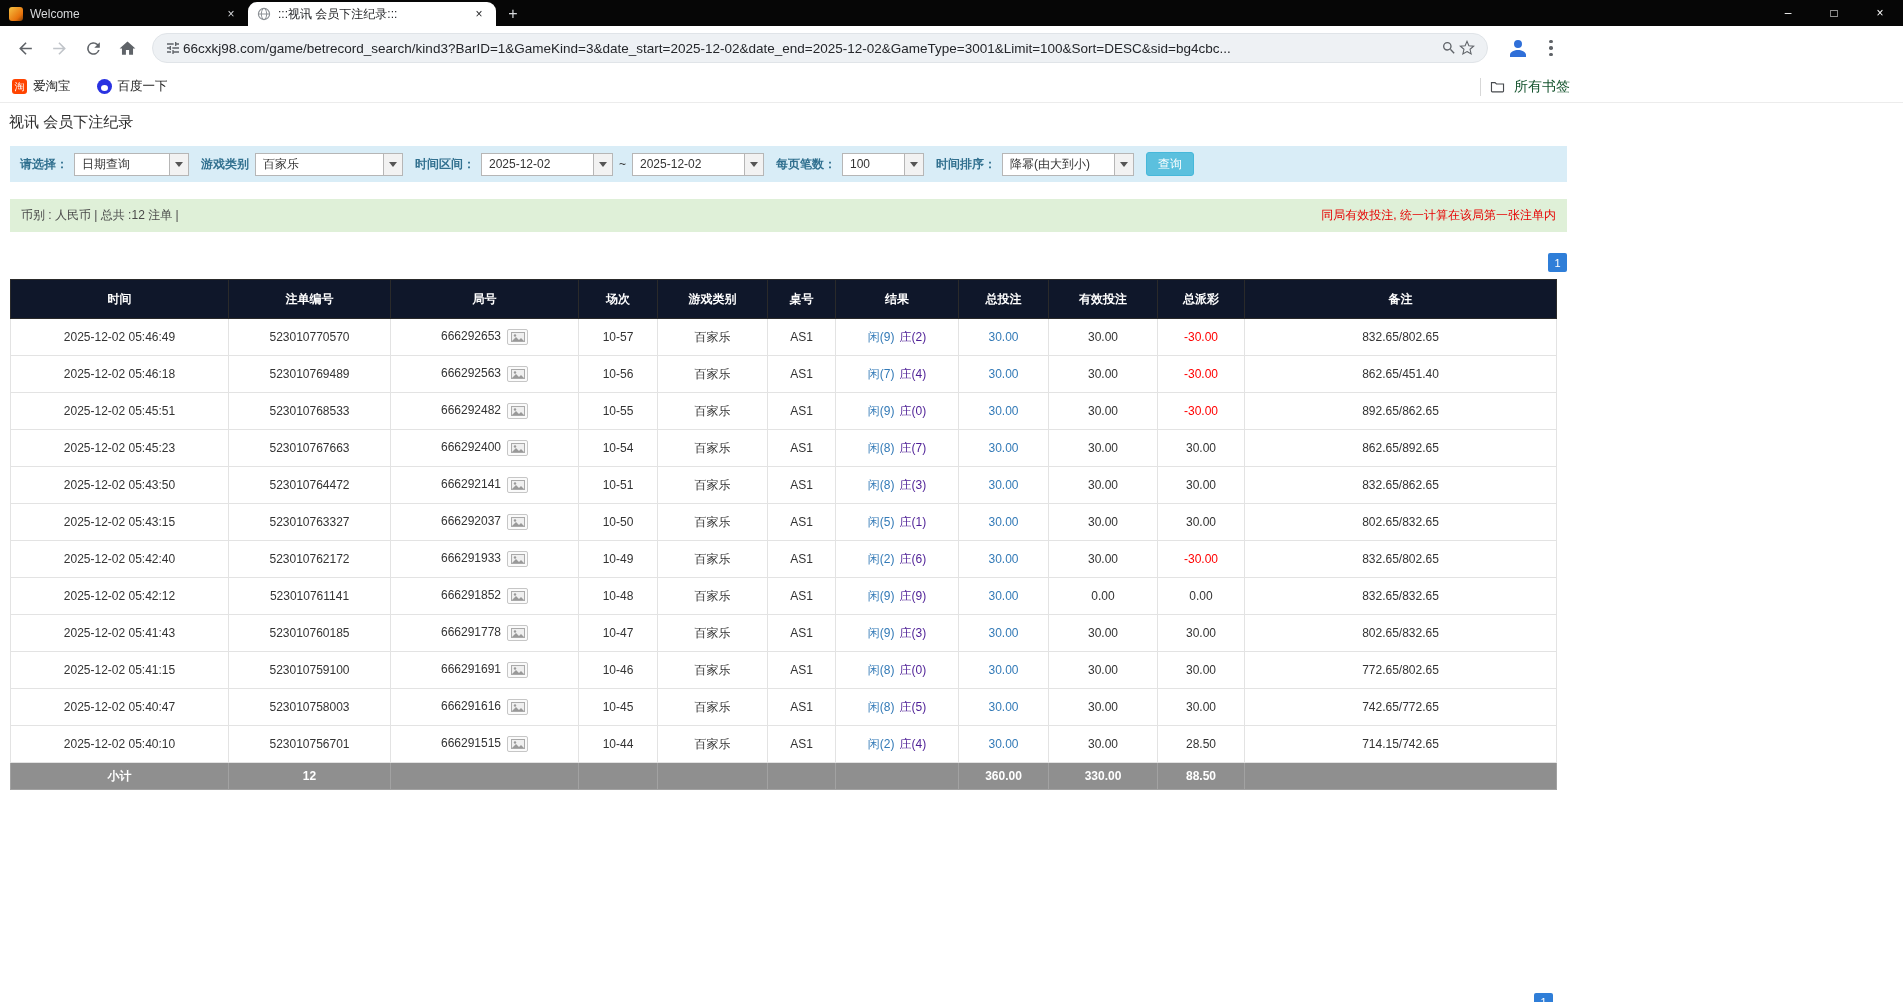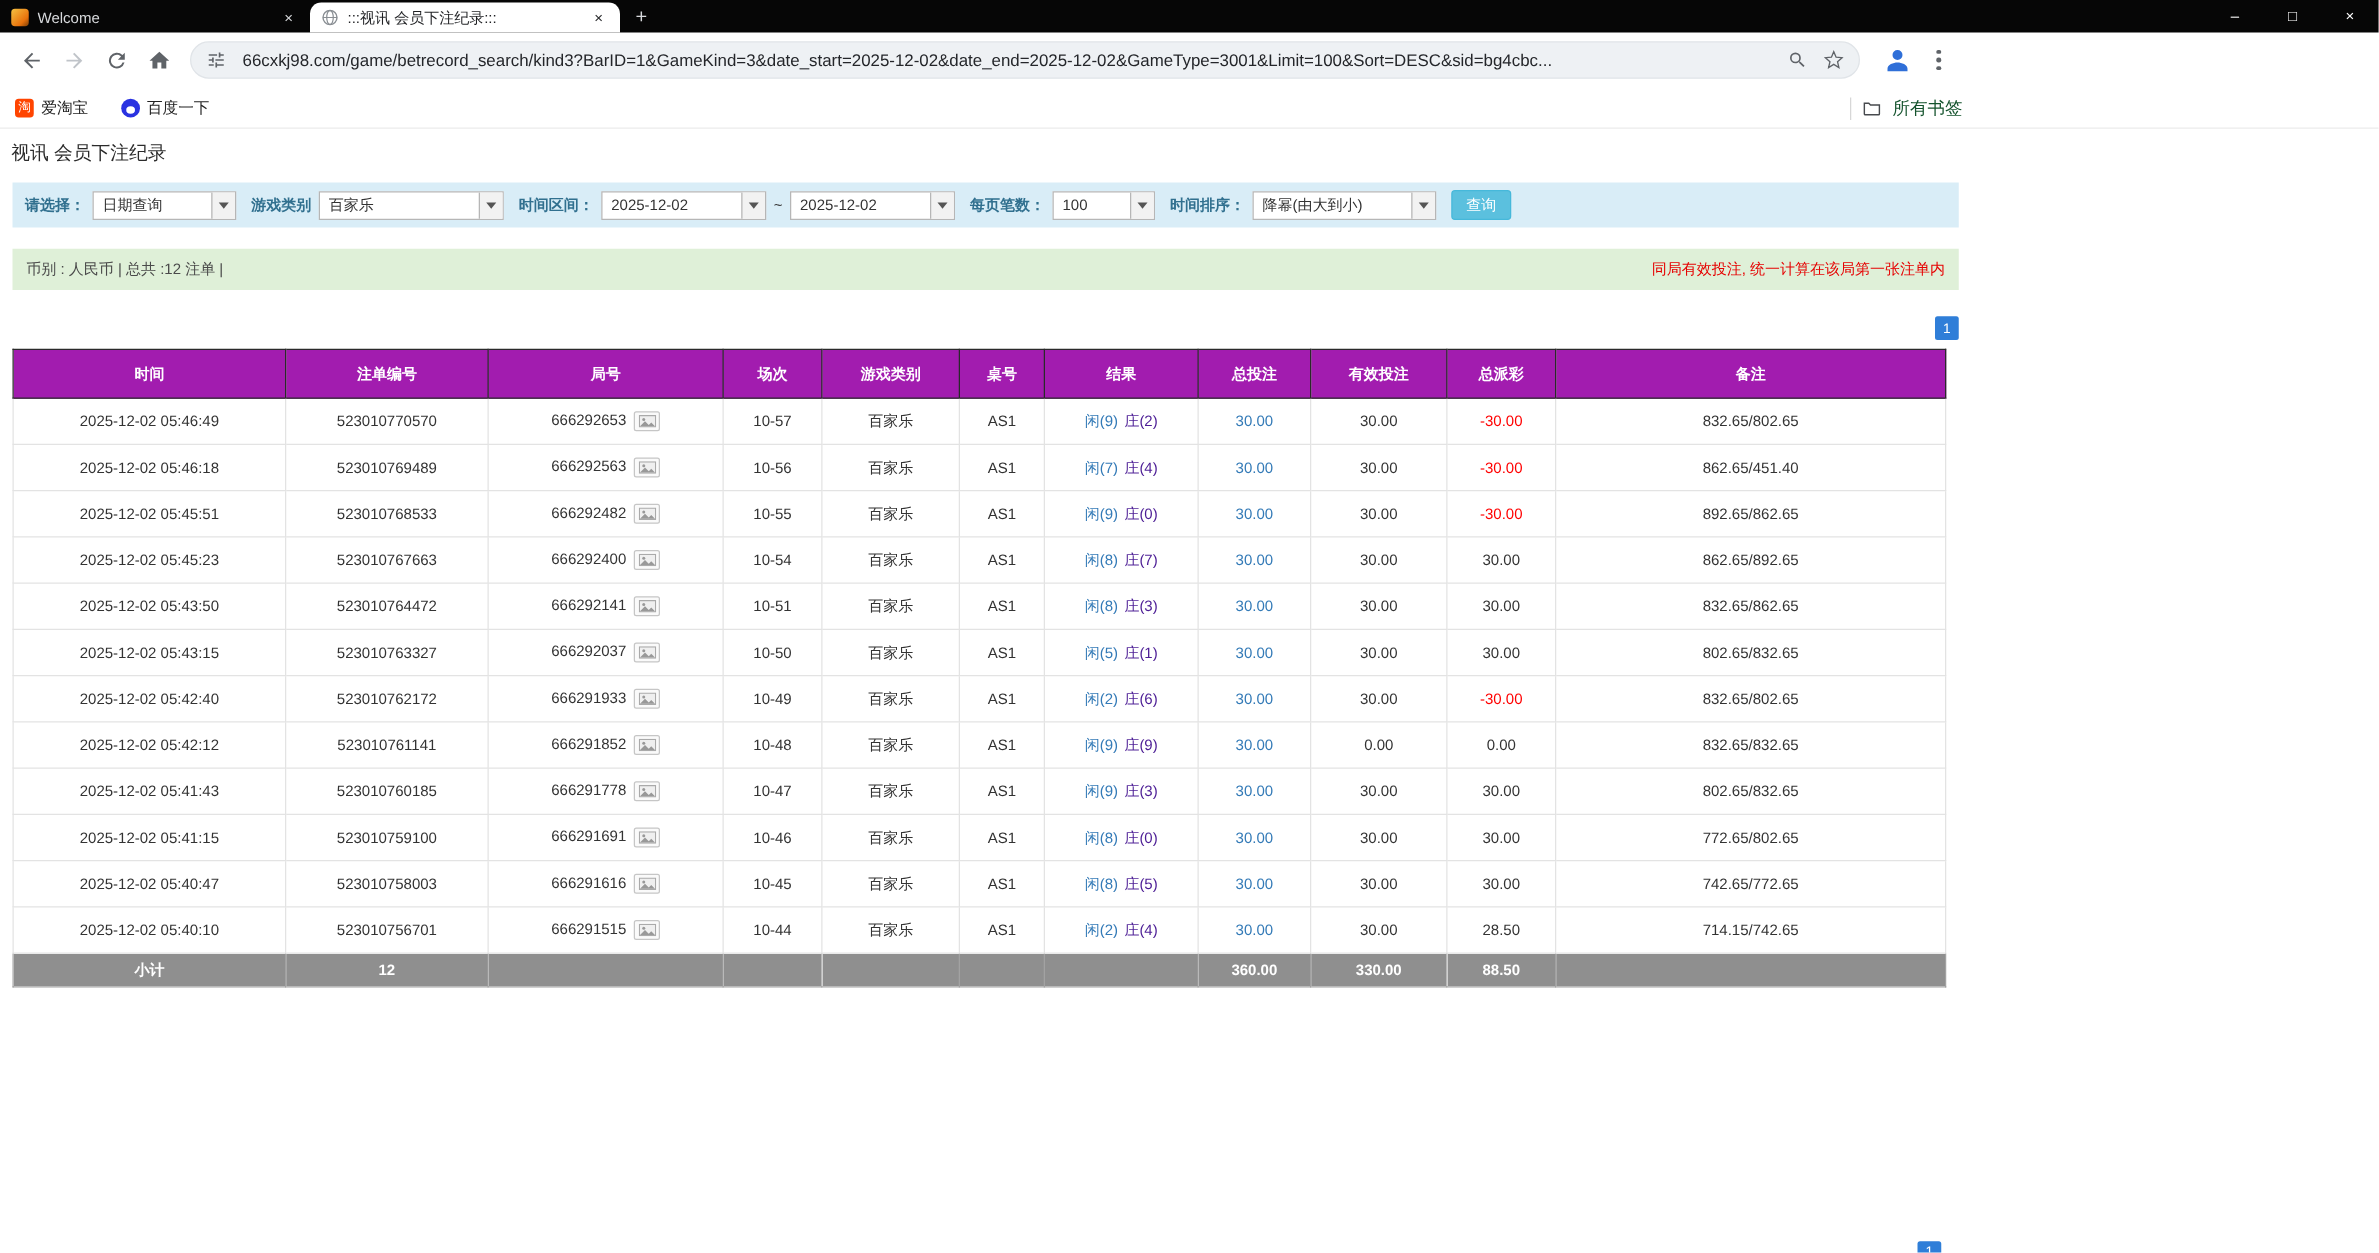--- a/index.html
+++ b/index.html
@@ -25,21 +25,21 @@
   .win-btn { width:46px; height:26px; display:flex; align-items:center; justify-content:center;
              color:#ffffff; font-size:12px; }
 
   
   .navbar { height:44px; background:#fff; display:flex; align-items:center; padding:0 8px; }
   .nav-icon { width:30px; height:30px; border-radius:50%; display:flex; align-items:center;
               justify-content:center; margin:0 2px; flex:0 0 auto; }
   .nav-icon svg { width:19px; height:19px; fill:#5f6368; }
   .nav-icon.disabled svg { fill:#c0c4c9; }
   .omnibox { margin-left:8px; width:1336px; height:30px; background:#eef1f4; border:1px solid #e0e4e8;
-             border-radius:15px; display:flex; align-items:center; padding:0 12px; gap:13px; flex:0 0 auto; }
+             border-radius:15px; display:flex; align-items:center; padding:0 12px; gap:2px; flex:0 0 auto; }
   .omnibox svg { width:16px; height:16px; fill:#5f6368; flex:0 0 auto; }
   .url-text { flex:1; font-size:13.5px; color:#24262a; white-space:nowrap; overflow:hidden; }
   .profile-btn { margin-left:16px; width:28px; height:28px; display:flex; align-items:center; justify-content:center; }
   .profile-btn svg { width:24px; height:24px; fill:#2f6fd8; }
   .kebab { margin-left:8px; width:22px; height:28px; display:flex; flex-direction:column; gap:3px;
            align-items:center; justify-content:center; }
   .kebab i { width:3.5px; height:3.5px; border-radius:50%; background:#5f6368; }
 
   
   .bookmarksbar { height:33px; background:#fff; border-bottom:1px solid #ececec; display:flex;
@@ -63,38 +63,38 @@
                 align-items:center; padding:0 10px; font-size:12px; }
   .f-label { font-weight:bold; color:#31708f; margin:0 6px 0 12px; white-space:nowrap; }
   .f-label:first-child { margin-left:0; }
   .dd { display:flex; height:23px; background:#fff; border:1px solid #b6b6b6; flex:0 0 auto; cursor:default; }
   .dd-value { flex:1; display:flex; align-items:center; padding:0 7px; color:#333; font-size:12px;
               white-space:nowrap; overflow:hidden; }
   .dd-arrow { width:19px; border-left:1px solid #b6b6b6; background:#f2f2f2; display:flex;
               align-items:center; justify-content:center; }
   .dd-arrow::after { content:""; border:4px solid transparent; border-top:5px solid #555; margin-top:5px; }
   .dd-query { width:115px; } .dd-game { width:148px; } .dd-date { width:132px;justify-content:flex-end; }
-  .dd-size { width:82px; } .dd-sort { width:147px; }
+  .dd-size { width:82px; } .dd-sort { width:132px; }
   .tilde { margin:0 6px; color:#333; }
   .search-btn { margin-left:12px; height:24px; padding:0 11px; background:#5bc0de; border:1px solid #46b8da;
                 border-radius:3px; color:#fff; font-size:12px; cursor:pointer;
                 font-family:"Liberation Sans", sans-serif; }
 
   .info-bar { margin:17px 10px 0 10px; background:#dff0d8; padding:8px 11px; font-size:12px;
               display:flex; justify-content:space-between; align-items:center; }
   .info-left { color:#4a4a4a; }
   .info-right { color:#e60000; }
 
   .pager-row { margin:21px 10px 4px 10px; display:flex; justify-content:flex-end; }
   .page-btn { min-width:19px; height:19px; padding:0 3px; background:#2f7ed8; color:#fff; font-size:11px;
               display:inline-flex; align-items:center; justify-content:center; border-radius:2px; cursor:pointer; }
 
   table.bet-table { margin:7px 10px 0 10px; width:1546px; border-collapse:collapse; table-layout:fixed;
                     font-size:12px; color:#333; text-align:center; }
-  .bet-table th { background:#a21caf; color:#fff; font-weight:bold; height:39px; font-size:12px;
+  .bet-table th { background:#0f172a; color:#fff; font-weight:bold; height:39px; font-size:12px;
                   border:1px solid #2a2a2a; }
   .bet-table td { height:37px; border:1px solid #e3e3e3; overflow:hidden; white-space:nowrap; }
   .bet-link { color:#337ab7; text-decoration:none; cursor:pointer; }
   .res-p { color:#337ab7; }
   .res-b { color:#4c1d95; margin-left:5px; }
   td.neg { color:#f00; }
   .round-icon { display:inline-flex; align-items:center; justify-content:center; width:21px; height:16px;
                 border:1px solid #c6c6c6; border-radius:2px; background:#fafafa; vertical-align:middle;
                 margin-left:6px; cursor:pointer; }
   .sum-row td { background:#8f8f8f; color:#fff; font-weight:bold; height:27px; border:1px solid #a2a2a2; }

